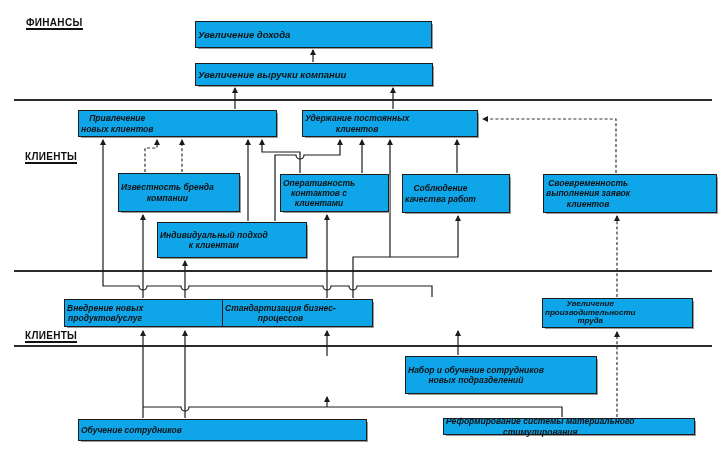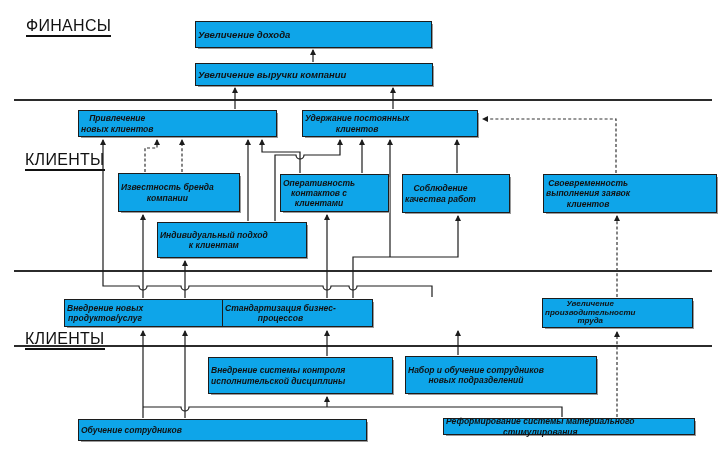--- a/index.html
+++ b/index.html
@@ -3,21 +3,21 @@
 <meta charset="utf-8">
 <style>
   html,body{margin:0;padding:0;background:#fff;}
   #stage{
     position:relative;width:725px;height:476px;background:#ffffff;
     font-family:"Liberation Sans","DejaVu Sans",sans-serif;
     color:#111;overflow:hidden;
   }
   .sep{position:absolute;height:2px;background:#2b2b2b;left:14px;width:698px;}
   .seclabel{
-    position:absolute;font-weight:normal;font-size:16px;letter-spacing:.3px;
+    position:absolute;font-weight:bold;font-size:10px;letter-spacing:.3px;
     color:#111;
   }
   .seclabel .u{border-bottom:2px solid #111;display:inline-block;padding-bottom:0px;}
   .box{
     position:absolute;box-sizing:border-box;
     border:1.4px solid #1c1c1c;background:#0ea5e9;
     box-shadow:2px 2px 0 -1px #9a9a9a;
     display:flex;align-items:center;justify-content:flex-start;
     text-align:center;z-index:2;font-style:italic;
   }
@@ -129,24 +129,20 @@
   <div class="box" style="left:222px;top:299px;width:151px;height:28px">
       <span class="lbl">Стандартизация бизнес-
 процессов</span>
     </div>
   <div class="box tight" style="left:542px;top:298px;width:151px;height:30px">
       <span class="lbl">Увеличение
 производительности
 труда</span>
     </div>
 
-  <div class="box" style="left:208px;top:357px;width:185px;height:37px">
-      <span class="lbl">Внедрение системы контроля
-исполнительской дисциплины</span>
-    </div>
   <div class="box" style="left:405px;top:356px;width:192px;height:38px">
       <span class="lbl">Набор и обучение сотрудников
 новых подразделений</span>
     </div>
   <div class="box" style="left:78px;top:419px;width:289px;height:22px">
       <span class="lbl">Обучение сотрудников</span>
     </div>
   <div class="box" style="left:443px;top:418px;width:252px;height:17px">
       <span class="lbl">Реформирование системы материального
 стимулирования</span>

